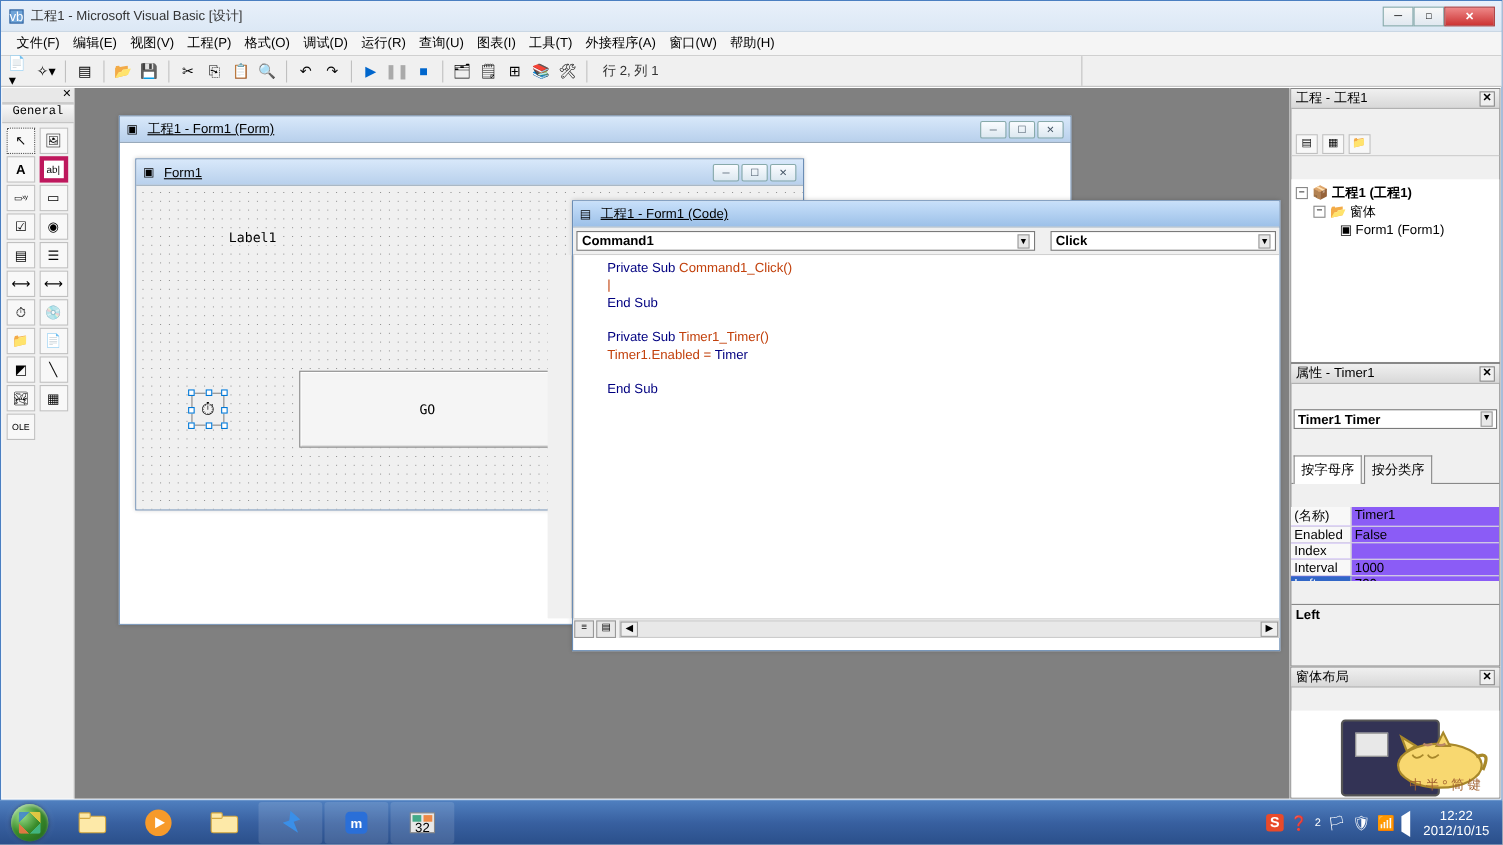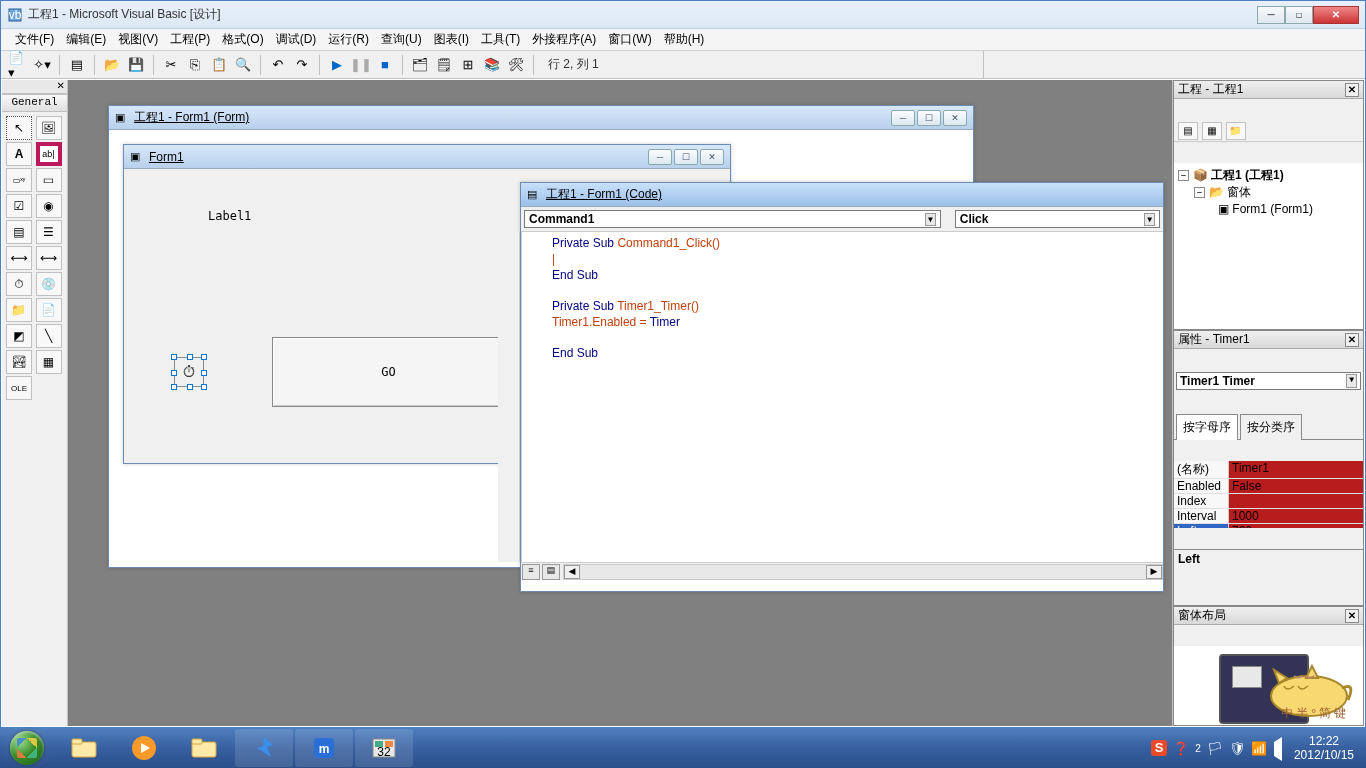--- a/index.html
+++ b/index.html
@@ -86,21 +86,21 @@
 .tree-row { display: flex; align-items: center; white-space: nowrap; }
 .tree-indent { display: inline-block; }
 .tree-toggle { width: 11px; height: 11px; border: 1px solid #888; text-align: center; line-height: 8px; font-size: 9px; margin-right: 4px; cursor: pointer; font-family: monospace; }
 .tree-icon { margin-right: 3px; }
 
 .prop-dropdown { margin: 2px; border: 1px solid #7a7a7a; background: #fff; padding: 1px 3px; display: flex; font-family: "SimSun", monospace; }
 .prop-dropdown::after { content: "▼"; margin-left: auto; font-size: 8px; background: #e8e8e8; border: 1px solid #999; padding: 0 2px; }
 .prop-tabs { display: flex; border-bottom: 1px solid #888; padding-left: 2px; }
 .prop-tab { padding: 4px 6px; border: 1px solid #888; border-bottom: none; background: #f0f0f0; margin-right: 2px; font-family: "SimSun", sans-serif; cursor: pointer; position: relative; top: 1px; text-align: center; }
 .prop-tab.active { background: #fff; }
-.prop-grid { flex: 1; background: #b91c1c; overflow-y: auto; }
+.prop-grid { flex: 1; background: #8b5cf6; overflow-y: auto; }
 .prop-row { display: flex; border-bottom: 1px solid #e0e0e0; font-family: "SimSun", monospace; font-size: 12px; }
 .prop-name { width: 55px; padding: 0 3px; border-right: 1px solid #ccc; background: #f8f8f8; }
 .prop-val { flex: 1; padding: 0 3px; }
 .prop-row.sel .prop-name { background: #3166c7; color: #fff; }
 .prop-desc { height: 56px; border-top: 1px solid #888; padding: 2px 4px; font-family: "SimSun", sans-serif; line-height: 14px; }
 .prop-desc-title { font-weight: bold; }
 
 .layout-body { flex: 1; background: #fff; position: relative; }
 .layout-screen { position: absolute; top: 8px; left: 45px; width: 90px; height: 70px; border: 2px solid #555; border-radius: 4px; background: #335; }
 .layout-form { position: absolute; top: 20px; left: 58px; width: 30px; height: 22px; background: #e8e8e8; border: 1px solid #888; }

